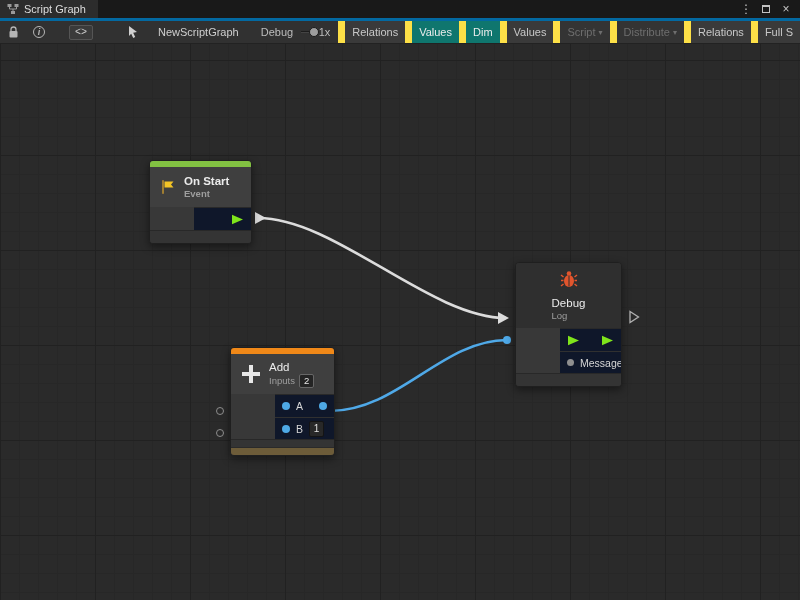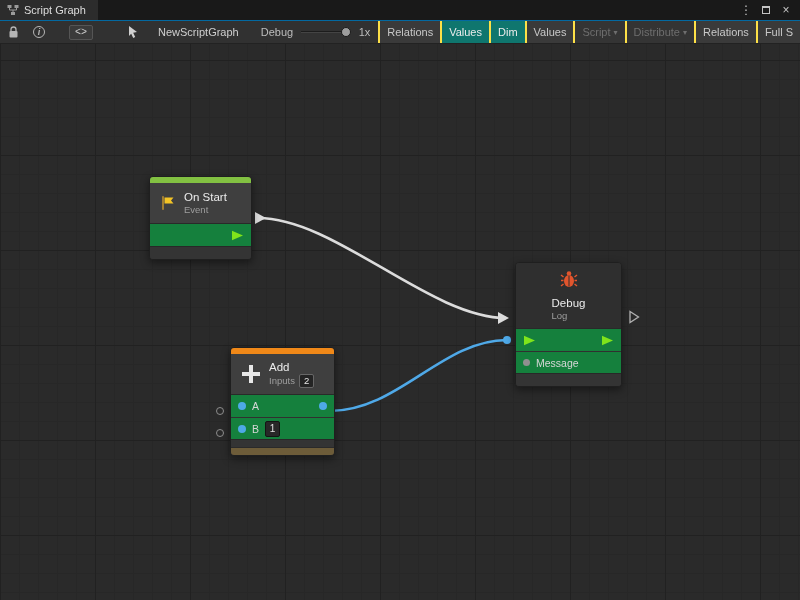--- a/index.html
+++ b/index.html
@@ -8,21 +8,21 @@
     font-family: "Liberation Sans", sans-serif;
     background: #2a2a2a;
     color: #d4d4d4;
     -webkit-font-smoothing: antialiased;
   }
 
   
   .titlebar {
     height: 21px; background: #191919;
     display: flex; align-items: stretch;
-    border-bottom: 1px solid #0369a1;
+    border-bottom: 3px solid #0369a1;
   }
   .tab {
     display: flex; align-items: center; gap: 5px;
     background: #2c2c2c; padding: 0 12px 0 7px;
     font-size: 11px; color: #dddddd;
   }
   .tab .tabicon { display: inline-flex; }
   .win-controls {
     margin-left: auto; display: flex; align-items: center;
     gap: 4px; padding-right: 6px;
@@ -59,21 +59,21 @@
   .graph-crumb { display: inline-flex; align-items: center; gap: 19px; color: #cfcfcf; }
   .zoom-label { margin-left: 22px; color: #bdbdbd; }
   .zoom-slider { position: relative; width: 90px; height: 12px; margin: 0 8px; }
   .zoom-slider .track { position: absolute; top: 5px; left: 0; right: 0; height: 2px; background: #1c1c1c; border-bottom: 1px solid #444; }
   .zoom-slider .handle { position: absolute; top: 1px; left: 80%; width: 10px; height: 10px; border-radius: 50%; background: #9d9d9d; border: 1px solid #1a1a1a; }
   .zoom-value { color: #bdbdbd; margin-right: 2px; }
   .tb-buttons { display: flex; align-items: stretch; height: 100%; margin-left: 6px; }
   .tbtn {
     font-family: "Liberation Sans", sans-serif; font-size: 11px;
     color: #c8c8c8; background: #3a3a3a; border: none;
-    border-left: 2px solid #fde047; padding: 3px 7px;
+    border-left: 7px solid #fde047; padding: 3px 7px;
     display: inline-flex; align-items: center; gap: 3px; cursor: default;
   }
   .tbtn.active { background: #0f766e; color: #ececec; }
   .tbtn.disabled { color: #6e6e6e; background: #343434; }
   .tbtn .caret { font-size: 8px; }
 
   
   .canvas {
     position: relative; width: 800px; height: 556px;
     background-color: #2a2a2a;
@@ -100,21 +100,21 @@
   .nhead.dark { background: #2f2f2f; flex-direction: column; }
   .nicon { display: inline-flex; flex: none; }
   .ntext { display: flex; flex-direction: column; line-height: 1.25; }
   .ntitle { color: #ebebeb; font-size: 11.5px; }
   .nsub { color: #9e9e9e; font-size: 9.5px; }
   .inputs-row { display: inline-flex; align-items: center; gap: 4px; }
   .count-box {
     background: #242424; border: 1px solid #676767; border-radius: 2px;
     color: #e6e6e6; font-size: 9.5px; padding: 0 4px; line-height: 12px;
   }
-  .nbody { border-top: 1px solid #292929; background: #15803d; }
+  .nbody { border-top: 1px solid #292929; background: #0f172a; margin-left: 44px; }
   .prow { display: flex; align-items: center; gap: 6px; height: 22px; padding: 0 7px; }
   .prow + .prow { border-top: 1px solid #303030; }
   .prow.spread { justify-content: space-between; }
   .prow.right { justify-content: flex-end; }
   .plabel { color: #d6d6d6; font-size: 10.5px; }
   .dot { width: 8px; height: 8px; border-radius: 50%; flex: none; }
   .dot.blue { background: #4ea9e6; }
   .dot.gray { width: 7px; height: 7px; background: #8f8f8f; }
   .dot.out { margin-left: auto; }
   .value-box {
@@ -205,21 +205,21 @@
 
   <svg class="wires" width="800" height="556">
     <path d="M258,174 C335,174 430,274 506,274" stroke="#dcdcdc" stroke-width="2.6" fill="none"></path>
     <polygon points="255,168 266,174 255,180" fill="#dcdcdc"></polygon>
     <polygon points="498,268 509,274 498,280" fill="#dcdcdc"></polygon>
     <path d="M330,367 C398,367 442,296 507,296" stroke="#4fa9e8" stroke-width="2.6" fill="none"></path>
     <circle cx="330" cy="367" r="4" fill="#4fa9e8"></circle>
     <circle cx="507" cy="296" r="4" fill="#4fa9e8"></circle>
   </svg>
 
-  <div class="node" style="left:149px; top:132px; width:103px;">
+  <div class="node" style="left:149px; top:116px; width:103px;font-weight:bold;">
     <div class="node-box">
       <div class="strip strip-green"></div>
       <div class="nhead">
         <span class="nicon">
           <svg width="18" height="18" viewBox="0 0 18 18">
             <rect x="3.2" y="2" width="1.6" height="14" rx="0.8" fill="#b98e2f"></rect>
             <path d="M5.5 3.5 H14.5 L12 6.5 L14.5 9.5 H5.5 Z" fill="#f3c426"></path>
           </svg>
         </span>
         <span class="ntext">

